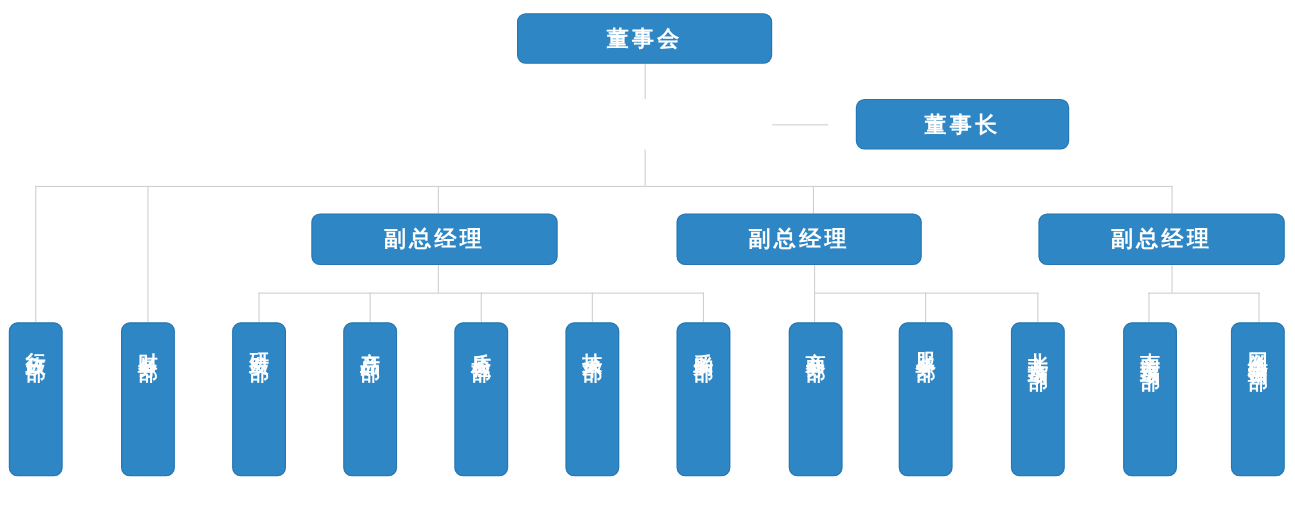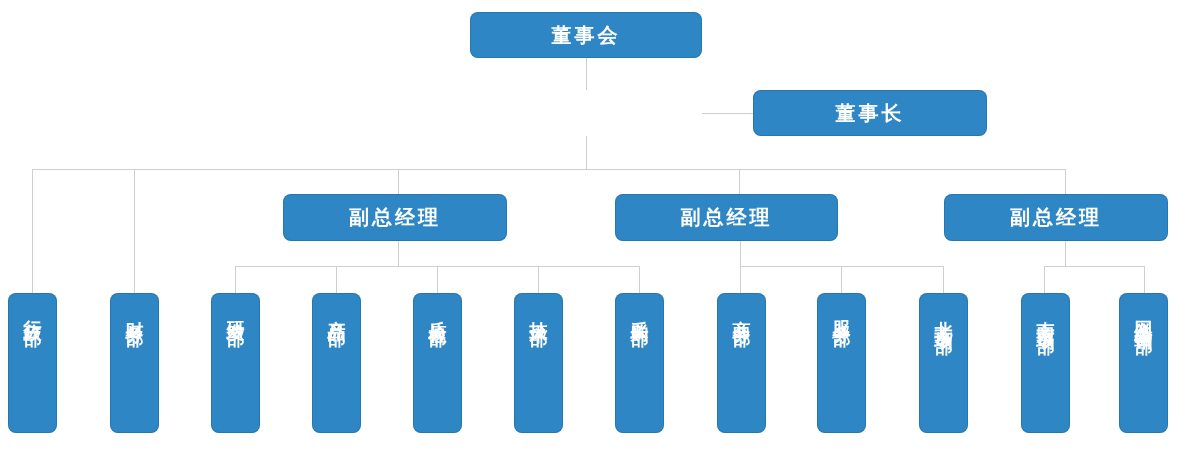--- a/index.html
+++ b/index.html
@@ -62,21 +62,21 @@
 
   <div class="line vl" style="left:1065px;top:241px;height:25px"></div>
   <div class="line hl" style="left:1044px;top:266px;width:101px"></div>
   <div class="line vl" style="left:1044px;top:266px;height:27px"></div>
   <div class="line vl" style="left:1144px;top:266px;height:27px"></div>
 
   <div class="node node-h" style="left:470px;top:12px;width:232px">
     <span>董事会</span>
   </div>
 
-  <div class="node node-h" style="left:753px;top:90px;width:234px">
+  <div class="node node-h" style="left:778px;top:90px;width:194px">
     <span>董事长</span>
   </div>
 
   <div class="node node-h" style="left:283px;top:194px;width:224px;height:47px">
     <span>副总经理</span>
   </div>
   <div class="node node-h" style="left:615px;top:194px;width:223px;height:47px">
     <span>副总经理</span>
   </div>
   <div class="node node-h" style="left:944px;top:194px;width:224px;height:47px">

